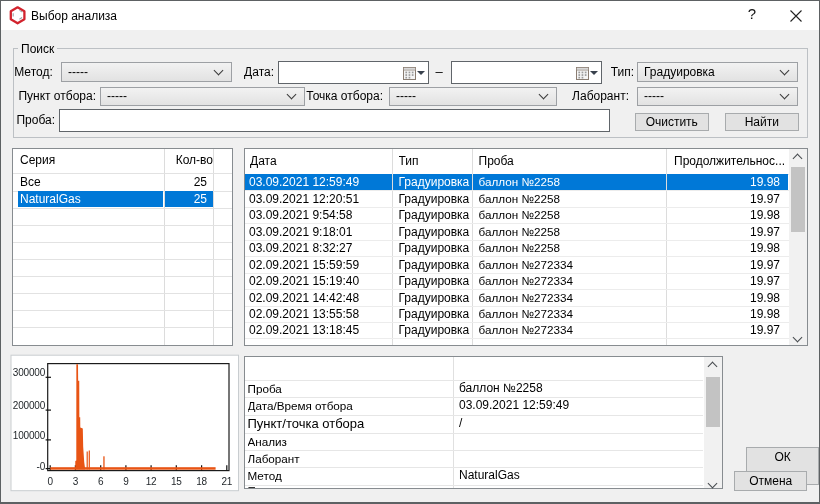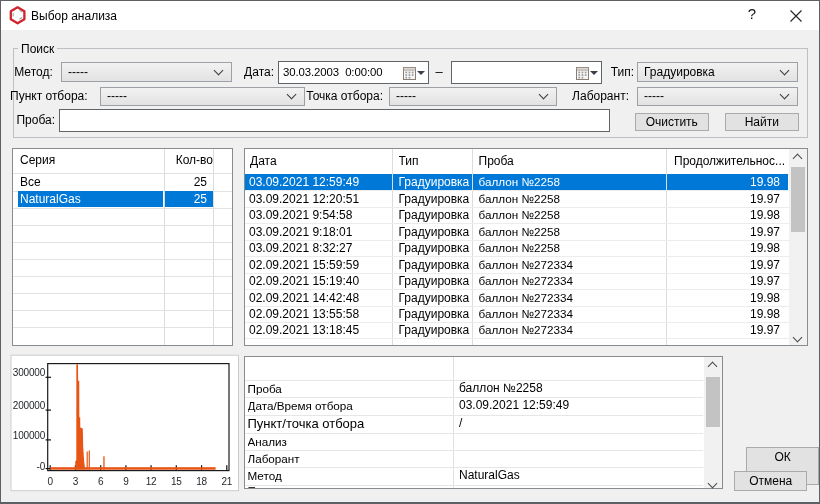--- a/index.html
+++ b/index.html
@@ -39,21 +39,20 @@
 <div class="abs" style="left:13px;top:48.3px;width:795px;height:90px;border:1px solid #bcc0c4;"></div>
 <div class="lbl" style="left:18px;top:42px;background:#f0f0f0;padding:0 3px;">Поиск</div>
 <div class="lbl" style="left:10px;top:62px;width:47px;line-height:20px;text-align:center;">Метод:</div>
 <div class="lbl" style="left:230px;top:61px;width:44px;line-height:22px;text-align:right;">Дата:</div>
 <div class="lbl" style="left:603px;top:62px;width:31px;line-height:20px;text-align:right;">Тип:</div>
 <div class="combo" style="left:61px;top:62px;width:171px;height:20px;">
     <span class="tx">-----</span>
     <span class="chev"></span>
   </div>
 <div class="datebox" style="left:278px;top:61px;width:151px;height:22.5px;">
-    <span class="tx">30.03.2003&nbsp;&nbsp;0:00:00</span>
     <svg class="abs" style="right:12.5px;top:4.5px;" width="13" height="13" viewBox="0 0 13 13">
       <rect x="0.5" y="0.5" width="12" height="12" fill="#f5f5f5" stroke="#8a7d72"></rect>
       <rect x="0.5" y="0.5" width="12" height="2.6" fill="#d8d8d8" stroke="#8a7d72" stroke-width="0.6"></rect>
       <g fill="#9b9b9b">
         <rect x="2.4" y="4.6" width="1.7" height="1.7"></rect>
         <rect x="5.6" y="4.6" width="1.7" height="1.7"></rect>
         <rect x="8.8" y="4.6" width="1.7" height="1.7"></rect>
         <rect x="2.4" y="7.2" width="1.7" height="1.7"></rect>
         <rect x="5.6" y="7.2" width="1.7" height="1.7"></rect>
         <rect x="8.8" y="7.2" width="1.7" height="1.7"></rect>
@@ -78,21 +77,21 @@
         <rect x="2.4" y="9.8" width="1.7" height="1.7"></rect>
         <rect x="5.6" y="9.8" width="1.7" height="1.7"></rect>
       </g>
     </svg>
     <span class="abs" style="right:3.5px;top:9px;width:0;height:0;border-left:4px solid transparent;border-right:4px solid transparent;border-top:4.5px solid #39414d;"></span>
   </div>
 <div class="combo" style="left:637px;top:62px;width:161px;height:20px;">
     <span class="tx">Градуировка</span>
     <span class="chev"></span>
   </div>
-<div class="lbl" style="left:10px;top:86.5px;width:86px;line-height:19px;">Пункт отбора:</div>
+<div class="lbl" style="left:10px;top:86.5px;width:86px;line-height:19px;text-align:right;">Пункт отбора:</div>
 <div class="combo" style="left:100px;top:86.5px;width:204.5px;height:19px;">
     <span class="tx">-----</span>
     <span class="chev"></span>
   </div>
 <div class="lbl" style="left:300px;top:86.5px;width:83px;line-height:19px;text-align:right;">Точка отбора:</div>
 <div class="combo" style="left:389px;top:86.5px;width:168px;height:19px;">
     <span class="tx">-----</span>
     <span class="chev"></span>
   </div>
 <div class="lbl" style="left:568px;top:86.5px;width:61px;line-height:19px;text-align:right;">Лаборант:</div>

